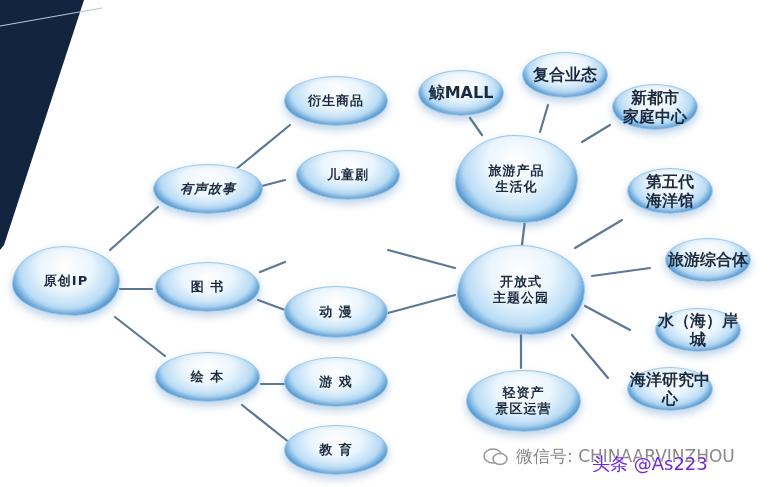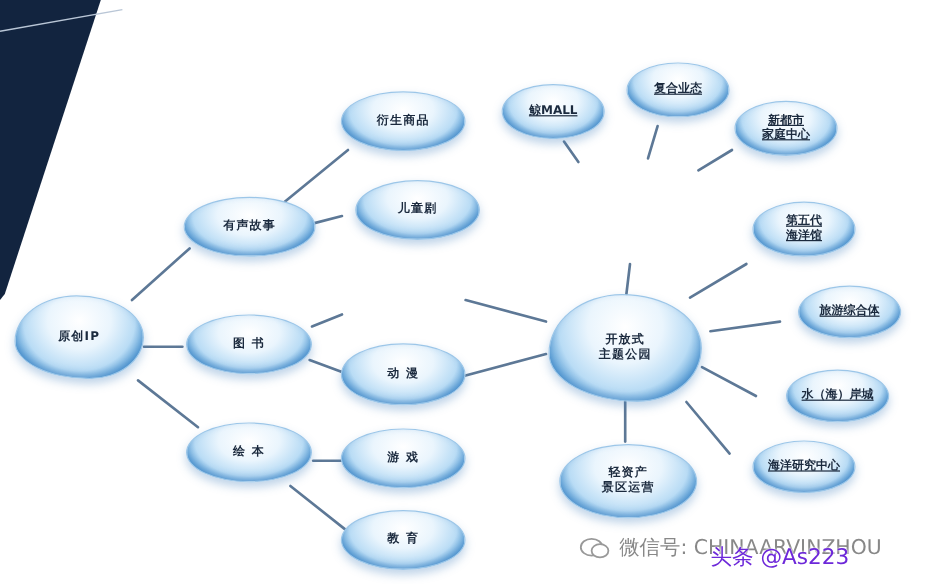--- a/index.html
+++ b/index.html
@@ -6,22 +6,22 @@
   body{width:776px;height:487px;position:relative;overflow:hidden;background:#ffffff;font-family:"DejaVu Sans","Liberation Sans",sans-serif;}
   #canvas{position:absolute;left:0;top:0;width:776px;height:487px;}
   .node{position:absolute;display:flex;align-items:center;justify-content:center;text-align:center;
         color:#1b2a3e;font-weight:bold;line-height:1.2;box-sizing:border-box;
         border-radius:50%;
         background:radial-gradient(ellipse at 50% 30%, #ffffff 0%, #eaf5fd 35%, #b9dcf5 62%, #5a9fd6 78%, #2f79bd 86%, #d7ebf9 93%, #ffffff 100%);
         box-shadow:0 4px 8px rgba(70,130,190,0.35), inset 0 -3px 6px rgba(40,110,180,0.35);
         border:1px solid #9cc6e8;}
   .node.blob{border-radius:48% 52% 42% 58% / 55% 50% 50% 45%;}
   .node span{position:relative;z-index:1;white-space:pre-line;}
-  .fs16{font-size:10px;letter-spacing:1px;}
-  .fs11{font-size:10px;text-decoration:underline;}
+  .fs16{font-size:13px;letter-spacing:1px;}
+  .fs11{font-size:16px;}
   .watermark{position:absolute;left:482px;top:445px;display:flex;align-items:center;gap:6px;font-size:17px;color:#888;}
   .watermark .wm2{position:absolute;left:110px;top:7px;font-size:18px;color:#6d28d9;text-shadow:0 0 2px #fff,0 0 2px #fff;white-space:nowrap;}
 </style>
 </head>
 <body>
 
 <div id="canvas">
   <svg width="776" height="487" style="position:absolute;left:0;top:0">
     <polygon points="0,0 84,0 4,245 0,250" fill="#12243f"></polygon>
     <line x1="0" y1="26" x2="102" y2="8" stroke="#b9c6d6" stroke-width="1.2"></line>
@@ -46,21 +46,21 @@
       <line x1="650" y1="268" x2="592" y2="276"></line>
       <line x1="630" y1="330" x2="585" y2="306"></line>
       <line x1="608" y1="378" x2="572" y2="335"></line>
     </g>
   </svg>
 
   <div class="node blob fs16" style="left:12px;top:246px;width:108px;height:70px;">
     <span>原创IP</span>
   </div>
 
-  <div class="node fs16" style="left:153px;top:164px;width:110px;height:50px;">
+  <div class="node fs16" style="left:153px;top:164px;width:110px;height:50px;font-style:italic;">
     <span>有声故事</span>
   </div>
   <div class="node fs16" style="left:155px;top:262px;width:105px;height:50px;">
     <span>图 书</span>
   </div>
   <div class="node fs16" style="left:155px;top:352px;width:105px;height:50px;">
     <span>绘 本</span>
   </div>
 
   <div class="node fs16" style="left:284px;top:76px;width:104px;height:50px;">
@@ -75,20 +75,24 @@
   <div class="node fs16" style="left:284px;top:357px;width:104px;height:50px;">
     <span>游 戏</span>
   </div>
   <div class="node fs16" style="left:284px;top:425px;width:104px;height:50px;">
     <span>教 育</span>
   </div>
 
   <div class="node blob fs16" style="left:457px;top:245px;width:128px;height:90px;">
     <span>开放式
 主题公园</span>
+  </div>
+  <div class="node blob fs16" style="left:455px;top:135px;width:123px;height:88px;">
+    <span>旅游产品
+生活化</span>
   </div>
   <div class="node fs16" style="left:466px;top:370px;width:115px;height:62px;font-family:Liberation Serif, serif;">
     <span>轻资产
 景区运营</span>
   </div>
 
   <div class="node fs11" style="left:418px;top:70px;width:86px;height:46px;">
     <span>鲸MALL</span>
   </div>
   <div class="node fs11" style="left:522px;top:52px;width:86px;height:46px;">

